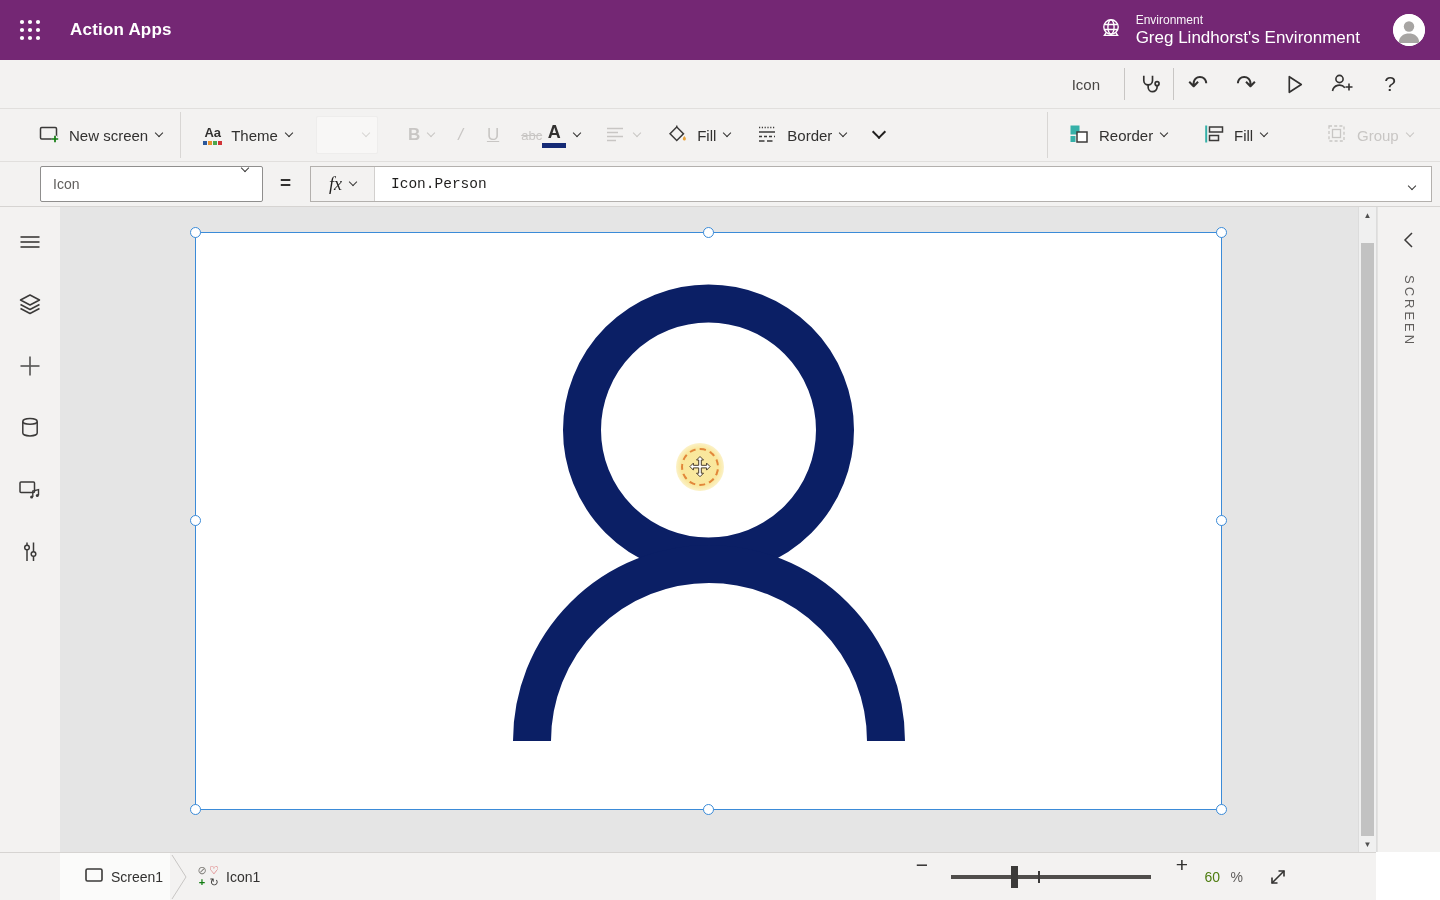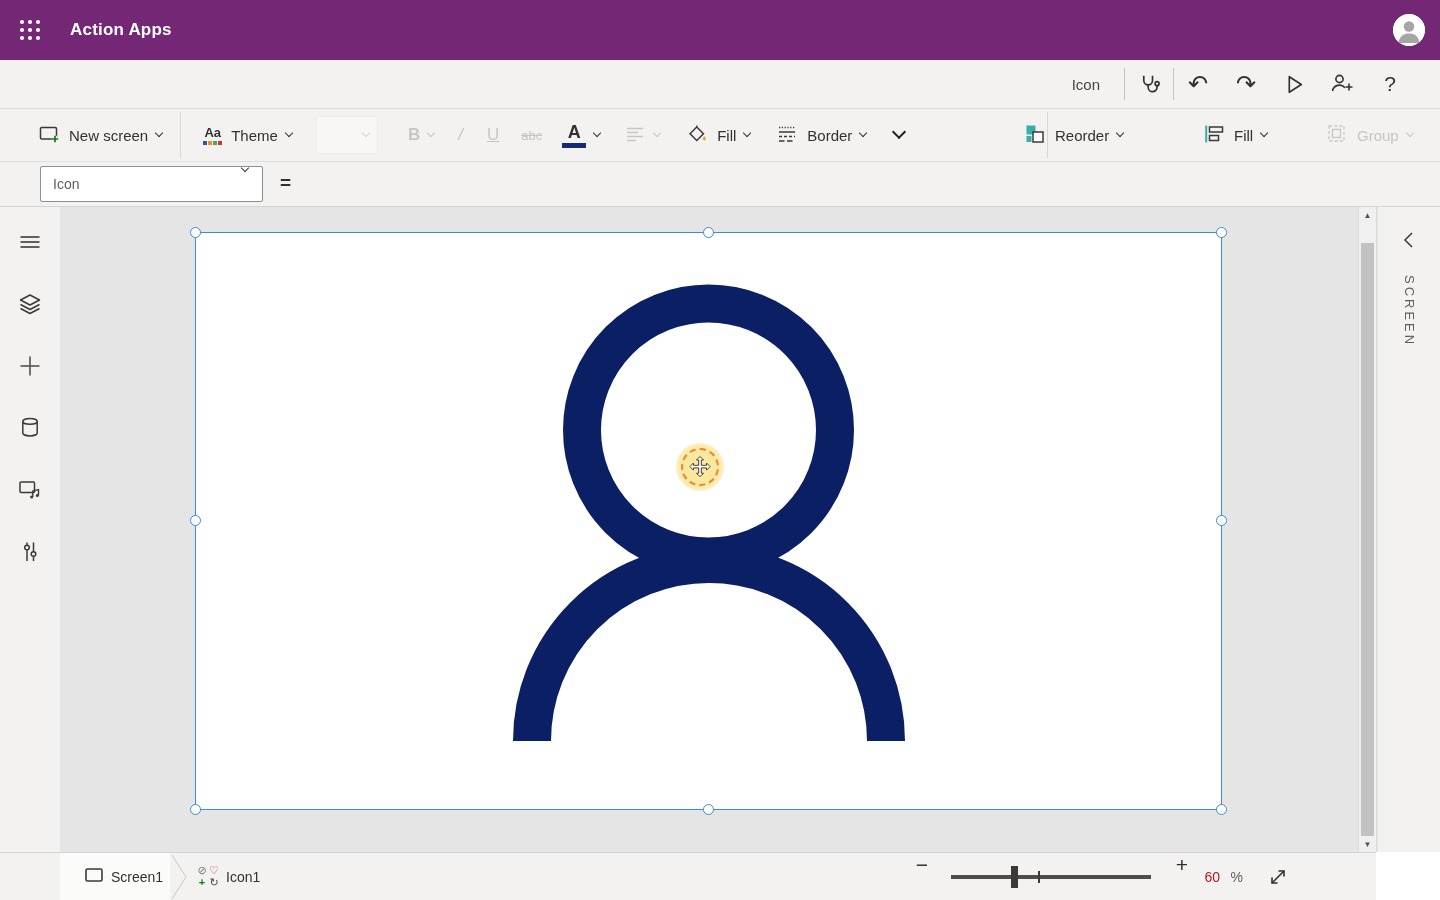--- a/index.html
+++ b/index.html
@@ -120,21 +120,21 @@
   .screen-tab .lbl, .control-item .lbl { font-size:14px; color:#323130; }
   .control-item { position:absolute; left:196px; top:0; height:100%; display:flex; align-items:center; gap:6px; cursor:pointer; }
   .glyph-grid { width:24px; height:24px; display:grid; grid-template-columns:12px 12px; grid-template-rows:12px 12px; line-height:11px; text-align:center; }
   .glyph-grid span { font-size:11px; }
   .zoom-minus { position:absolute; right:448px; font-size:21px; color:#323130; cursor:pointer; }
   .zoom-slider { position:absolute; right:225px; width:200px; height:100%; cursor:pointer; }
   .zoom-slider .track { position:absolute; left:0; right:0; top:22px; height:4px; background:#4f4d4b; }
   .zoom-slider .thumb { position:absolute; left:60px; top:13px; width:7px; height:22px; background:#3b3a39; cursor:pointer; }
   .zoom-slider .tick  { position:absolute; left:87px; top:18px; width:2px; height:12px; background:#3b3a39; }
   .zoom-plus { position:absolute; right:188px; font-size:21px; color:#323130; cursor:pointer; }
-  .zoom-val { position:absolute; right:156px; top:16px; font-size:14px; color:#b91c1c;text-align:right; }
+  .zoom-val { position:absolute; right:156px; top:16px; font-size:14px; color:#4d7c0f;text-align:right; }
   .zoom-pct { position:absolute; right:133px; top:16px; font-size:14px; color:#605e5c; }
   .zoom-fit { position:absolute; right:88px; top:14px; cursor:pointer; }
 </style>
 </head>
 <body>
 
 <div class="header">
   <div class="waffle">
     <svg width="24" height="24" viewBox="0 0 24 24">
       <g fill="#fff">
@@ -145,20 +145,34 @@
           <circle cx="12" cy="12" r="2.1"></circle>
           <circle cx="20" cy="12" r="2.1"></circle>
         <circle cx="4" cy="20" r="2.1"></circle>
           <circle cx="12" cy="20" r="2.1"></circle>
           <circle cx="20" cy="20" r="2.1"></circle>
       </g>
     </svg>
   </div>
   <div class="app-title">Action Apps</div>
 
+  <div class="env">
+    <span>
+      <svg width="26" height="26" viewBox="0 0 26 26" fill="none" stroke="#fff" stroke-width="1.4">
+        <circle cx="13" cy="12" r="7.2"></circle>
+        <ellipse cx="13" cy="12" rx="3.1" ry="7.2"></ellipse>
+        <path d="M6.2 9.5 H19.8 M6.2 14.5 H19.8"></path>
+        <path d="M8.2 17.6 L6.4 20.4 H19.6 L17.8 17.6"></path>
+      </svg>
+    </span>
+    <span>
+      <div class="env-label">Environment</div>
+      <div class="env-name">Greg Lindhorst's Environment</div>
+    </span>
+  </div>
 
   <div class="avatar">
     <svg width="32" height="32" viewBox="0 0 32 32">
       <circle cx="16" cy="16" r="16" fill="#ffffff"></circle>
       <circle cx="16" cy="12.5" r="5.2" fill="#a7a5a3"></circle>
       <path d="M5.5 29 C6.5 21.5 11 19.5 16 19.5 C21 19.5 25.5 21.5 26.5 29 Z" fill="#a7a5a3"></path>
     </svg>
   </div>
 </div>
 
@@ -233,21 +247,21 @@
   <div class="rbtn disabled fmt" style="margin-right:24px;font-weight:700">
     <span>B</span>
       <span class="chev"></span>
   </div>
   <div class="rbtn disabled fmt" style="margin-right:24px;font-style:italic">
     <span>/</span>
   </div>
   <div class="rbtn disabled fmt" style="margin-right:22px;text-decoration:underline">
     <span>U</span>
   </div>
-  <div class="rbtn disabled" style="margin-right:20px;font-size:13px;text-decoration:line-through">
+  <div class="rbtn disabled" style="font-size:13px;text-decoration:line-through">
     <span>abc</span>
   </div>
 
   <div class="rbtn" style="margin-right:24px">
     <span class="fontcolor">
       <span class="A">A</span>
       <span class="bar"></span>
     </span>
     <span class="chev"></span>
   </div>
@@ -286,21 +300,21 @@
       </svg>
     </span>
     <span class="lbl">Border</span>
     <span class="chev"></span>
   </div>
 
   <span class="chev chev-big"></span>
 
   <span class="rdiv abs" style="left:1047px"></span>
 
-  <div class="rbtn abs" style="left:1024px">
+  <div class="rbtn abs" style="left:1068px">
     <span>
       <svg width="22" height="22" viewBox="0 0 22 22">
         <rect x="2.5" y="2.5" width="9" height="9" fill="#35b0a8"></rect>
         <rect x="2.5" y="13" width="5" height="6" fill="#35b0a8"></rect>
         <rect x="9" y="9" width="10" height="10" fill="#fff" stroke="#3b3a39" stroke-width="1.5"></rect>
       </svg>
     </span>
     <span class="lbl">Reorder</span>
     <span class="chev"></span>
   </div>
@@ -328,20 +342,28 @@
     <span class="chev"></span>
   </div>
 </div>
 
 <div class="formulabar">
   <div class="prop-dd">
     <span>Icon</span>
     <span class="chev"></span>
   </div>
   <div class="equals">=</div>
+  <div class="fx-wrap">
+    <div class="fx-btn">
+      <span class="fx">fx</span>
+      <span class="chev" style="color:#3b3a39"></span>
+    </div>
+    <div class="formula-input">Icon.Person</div>
+    <span class="chev expand-chev"></span>
+  </div>
 </div>
 
 <div class="leftrail">
   <div class="rail-ic">
     <svg width="26" height="26" viewBox="0 0 26 26" stroke="#3b3a39" stroke-width="1.6">
       <line x1="3.5" y1="8" x2="22.5" y2="8"></line>
         <line x1="3.5" y1="13" x2="22.5" y2="13"></line>
         <line x1="3.5" y1="18" x2="22.5" y2="18"></line>
     </svg>
   </div>

